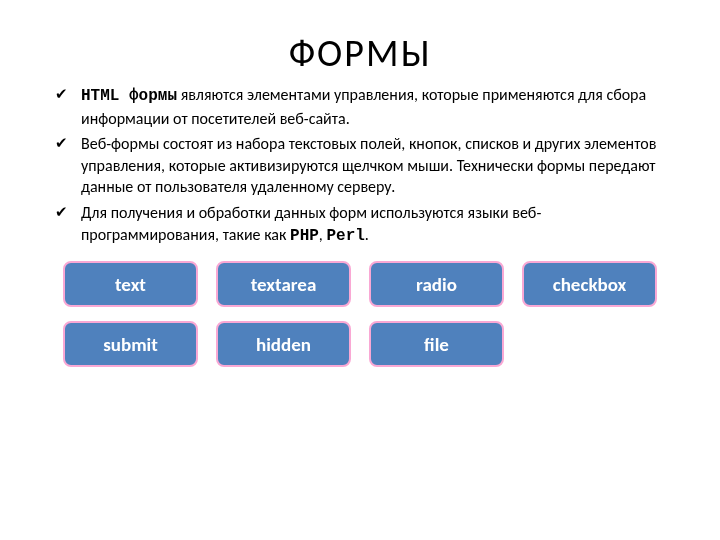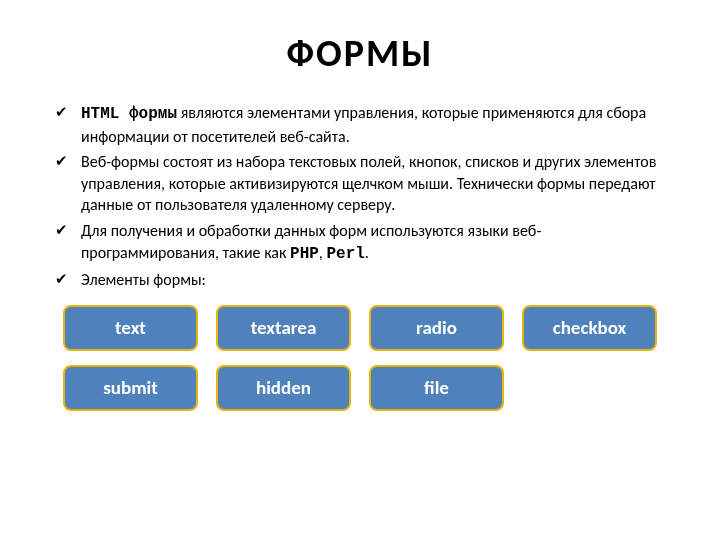--- a/index.html
+++ b/index.html
@@ -12,22 +12,22 @@
     overflow: hidden;
   }
   .slide {
     padding: 20px 45px 0 45px;
     box-sizing: border-box;
   }
   .title {
     text-align: center;
     font-size: 38px;
     letter-spacing: 2px;
-    margin: 10px 0 26px 0;
-    font-weight: 700;
+    margin: 10px 0 8px 0;
+    font-weight: 400;
   }
   ul.bullets {
     list-style: none;
     padding: 0 0 0 10px;
     margin: 0;
     font-size: 16px;
     line-height: 1.35;
   }
   ul.bullets li {
     position: relative;
@@ -46,21 +46,21 @@
   .elements {
     margin-top: 14px;
     display: grid;
     grid-template-columns: repeat(4, 135px);
     grid-template-rows: 46px 46px;
     gap: 14px 18px;
     justify-content: center;
   }
   .el {
     background: #4f81bd;
-    border: 2px solid #eab308;
+    border: 2px solid #f9a8d4;
     border-radius: 8px;
     color: #fff;
     font-weight: 700;
     font-size: 19px;
     display: flex;
     align-items: center;
     justify-content: center;
   }
 </style>
 </head>
@@ -72,23 +72,20 @@
   <ul class="bullets">
     <li>
       <span class="bold">HTML формы</span><span> являются элементами управления, которые применяются для сбора информации от посетителей веб-сайта.</span>
     </li>
     <li>
       <span>Веб-формы состоят из набора текстовых полей, кнопок, списков и других элементов управления, которые активизируются щелчком мыши. Технически формы передают данные от пользователя удаленному серверу.</span>
     </li>
     <li>
       <span>Для получения и обработки данных форм используются языки веб-программирования, такие как </span><span class="bold">PHP</span><span>, </span><span class="bold">Perl</span><span>.</span>
     </li>
-    <li>
-      <span>Элементы формы:</span>
-    </li>
   </ul>
 
   <div class="elements">
     <div class="el">text</div>
     <div class="el">textarea</div>
     <div class="el">radio</div>
     <div class="el">checkbox</div>
     <div class="el">submit</div>
     <div class="el">hidden</div>
     <div class="el">file</div>

